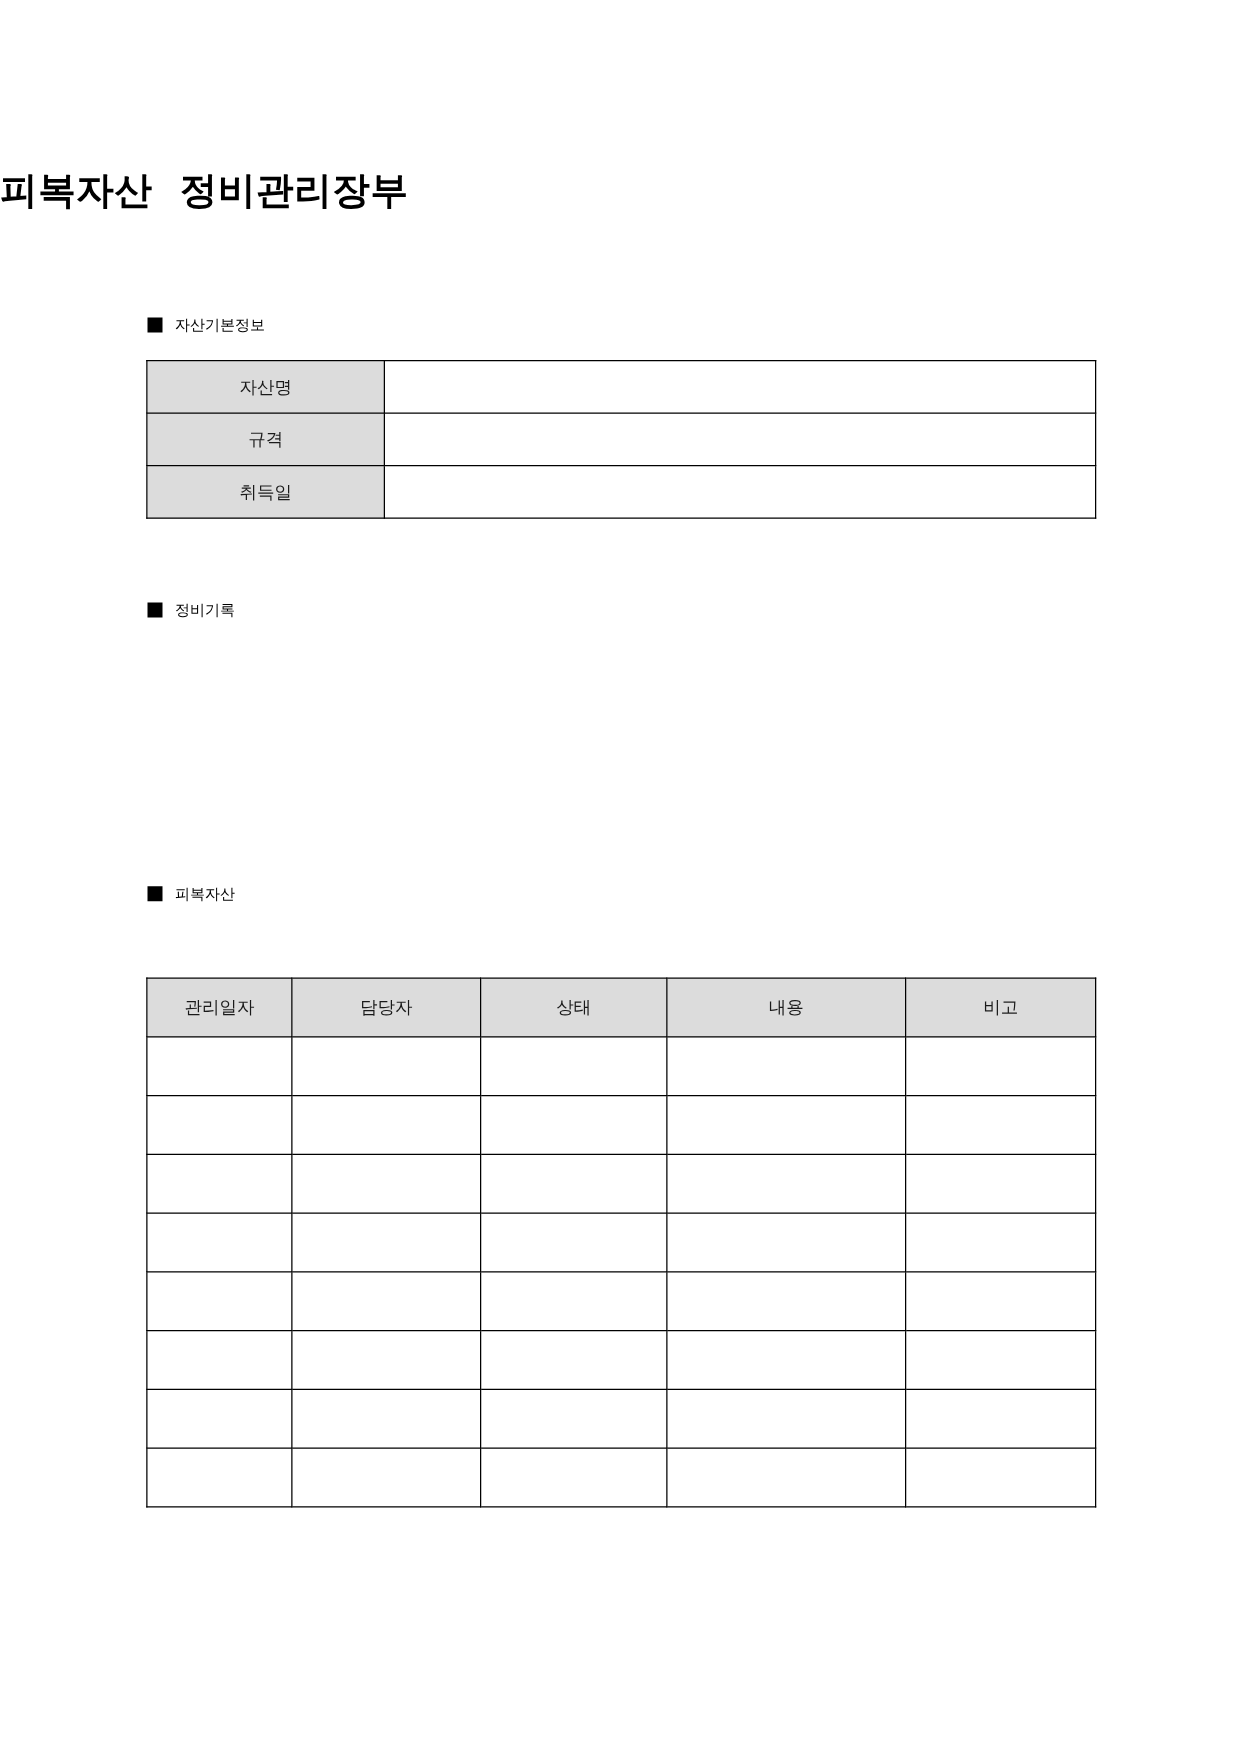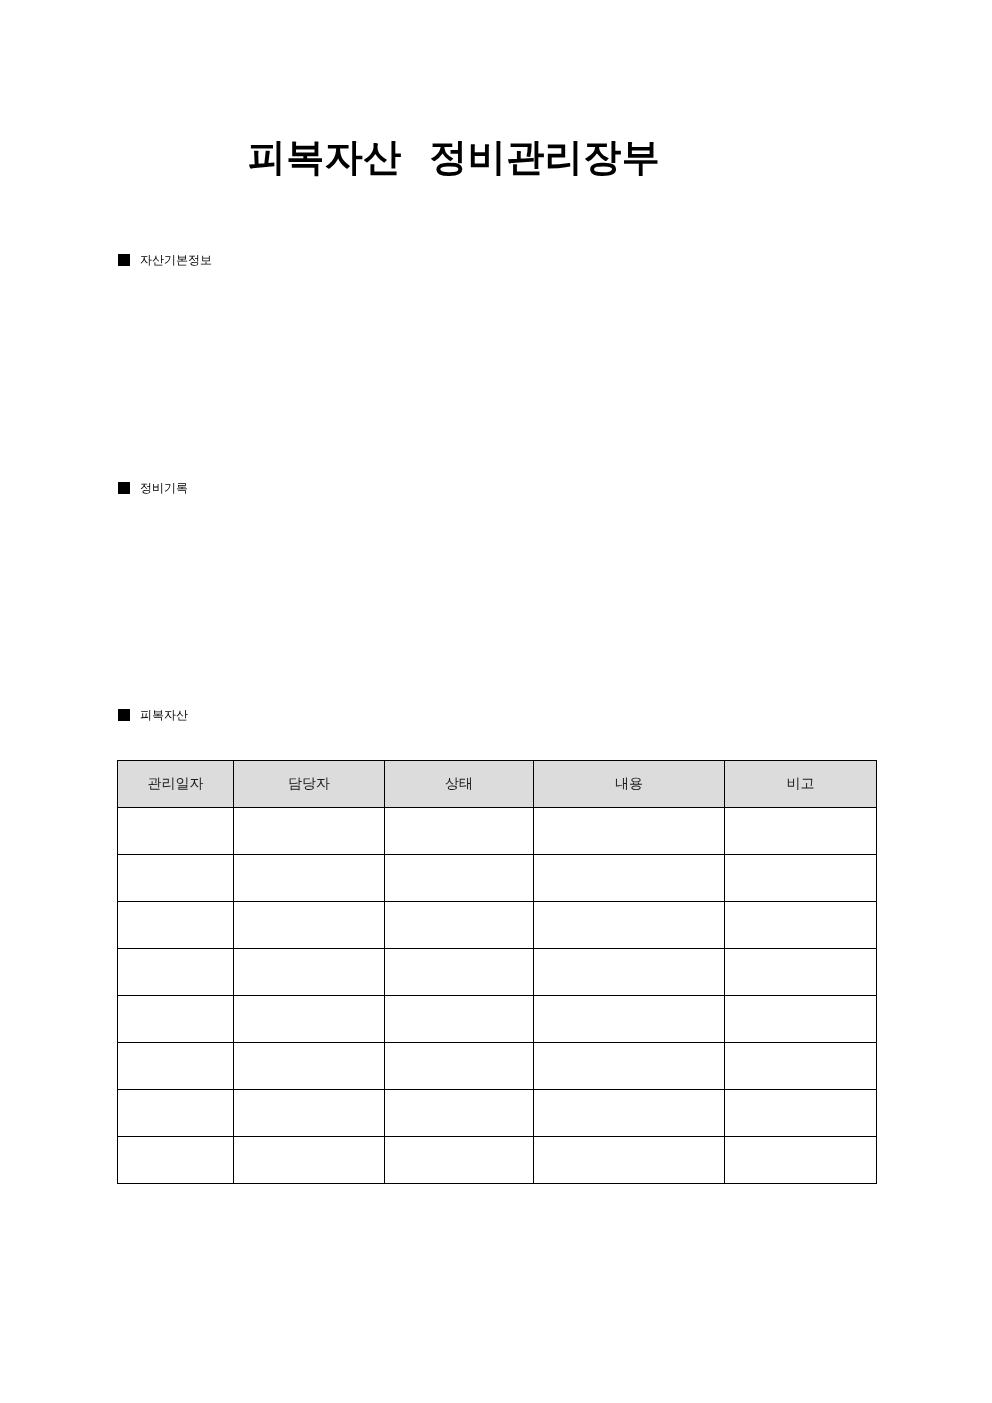--- a/index.html
+++ b/index.html
@@ -21,22 +21,22 @@
     overflow: hidden;
     box-sizing: border-box;
   }
 
   
   .doc-title {
     position: absolute;
     left: 0;
     top: 134px;
     width: 908px;
-    text-align: center;
-    font-size: 38px;
+    text-align: left;
+    font-size: 30px;
     font-weight: bold;
     letter-spacing: 0.5px;
     line-height: 1.25;
     white-space: pre;
   }
 
   
   .section-head {
     position: absolute;
     left: 118px;
@@ -91,41 +91,61 @@
   #tbl-basic .lbl { width: 190px; }
   #tbl-basic .val { width: 569px; }
 
   
   #tbl-maint { top: 524px; }
   #tbl-maint .mh { height: 41px; }
   #tbl-maint .mb { height: 75px; }
   #tbl-maint col { width: 379px; }
 
   
-  #tbl-hist { top: 760px; }
+  #tbl-hist { top: 782px; }
   #tbl-hist .hh { height: 47px; }
   #tbl-hist .hb { height: 47px; }
   #tbl-hist .c0 { width: 116px; }
   #tbl-hist .c1 { width: 151px; }
   #tbl-hist .c2 { width: 149px; }
   #tbl-hist .c3 { width: 191px; }
   #tbl-hist .c4 { width: 152px; }
 </style>
 </head>
 <body>
 
 <div class="page">
 
   <div class="doc-title">피복자산  정비관리장부</div>
 
   <div class="section-head" id="sec-basic">
     <span class="bullet"></span>
     <span class="section-head-label">자산기본정보</span>
   </div>
 
+  <table class="tbl" id="tbl-basic">
+    <colgroup>
+        <col class="lbl">
+        <col class="val">
+      </colgroup>
+    <tbody>
+      <tr>
+        <td class="hdr-cell">자산명</td>
+        <td class="blank-cell"></td>
+      </tr>
+      <tr>
+        <td class="hdr-cell">규격</td>
+        <td class="blank-cell"></td>
+      </tr>
+      <tr>
+        <td class="hdr-cell">취득일</td>
+        <td class="blank-cell"></td>
+      </tr>
+    </tbody>
+  </table>
 
   <div class="section-head" id="sec-maint">
     <span class="bullet"></span>
     <span class="section-head-label">정비기록</span>
   </div>
 
 
   <div class="section-head" id="sec-hist">
     <span class="bullet"></span>
     <span class="section-head-label">피복자산</span>

